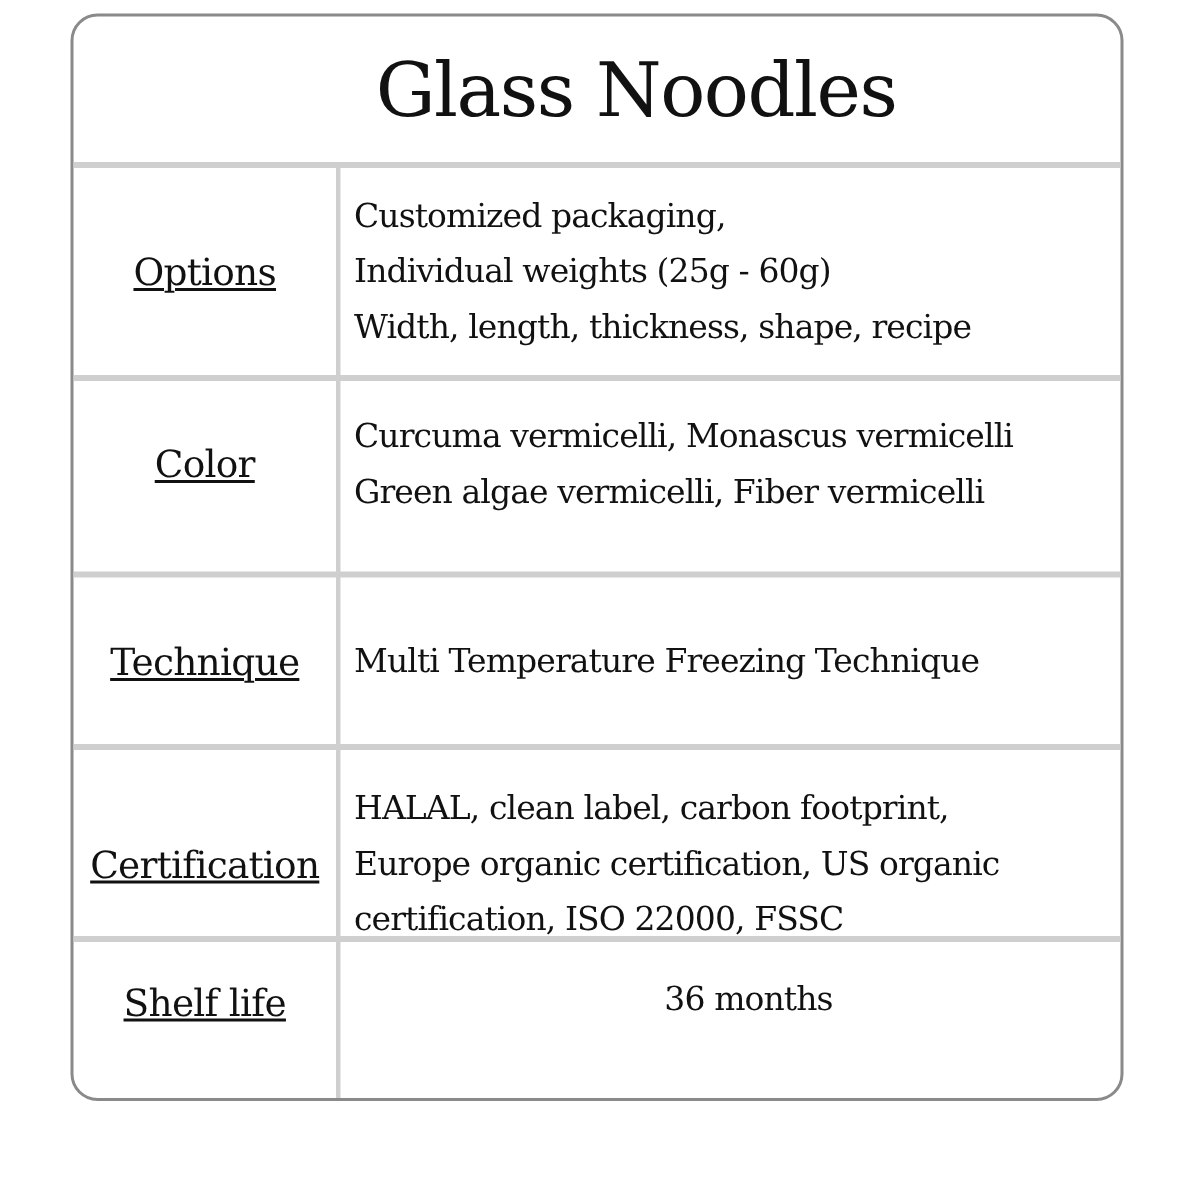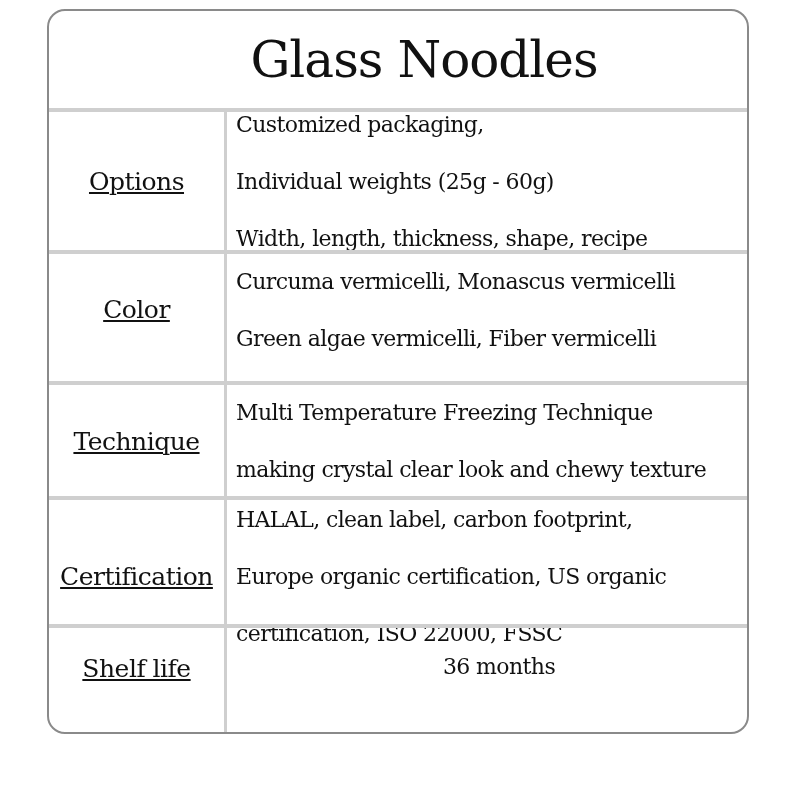--- a/index.html
+++ b/index.html
@@ -16,21 +16,21 @@
   .row { position:absolute; left:0; width:100%; border-top:4px solid #cfcfcf; box-sizing:border-box; }
   .vline { position:absolute; left:175px; top:97px; bottom:0; width:3px; background:#cfcfcf; }
   .label {
     position:absolute; left:0; top:0; bottom:0; width:175px;
     display:flex; align-items:center; justify-content:center;
     font-size:25px; letter-spacing:-0.5px;text-decoration:underline;
   }
   .value {
     position:absolute; left:187px; top:0; bottom:0; right:0;
     display:flex; flex-direction:column; justify-content:center;
-    font-size:22px; line-height:37px; letter-spacing:-0.6px; white-space:nowrap;gap:20px;
+    font-size:22px; line-height:37px; letter-spacing:-0.6px; white-space:nowrap;
   }
   .value.shelf { left:202px; }
 </style>
 </head>
 <body>
 
 <div class="card">
   <div class="title">Glass Noodles</div>
   <div class="vline"></div>
 
@@ -48,21 +48,20 @@
     <div class="value">
       <div>Curcuma vermicelli, Monascus vermicelli</div>
       <div>Green algae vermicelli, Fiber vermicelli</div>
     </div>
   </div>
 
   <div class="row" style="top:370px;height:116px;">
     <div class="label">Technique</div>
     <div class="value">
       <div>Multi Temperature Freezing Technique</div>
-      <div>making crystal clear look and  chewy texture</div>
     </div>
   </div>
 
   <div class="row" style="top:485px;height:156px;">
     <div class="label">Certification</div>
     <div class="value">
       <div>HALAL, clean label, carbon footprint,</div>
       <div>Europe organic certification, US organic</div>
       <div>certification, ISO 22000, FSSC</div>
     </div>

